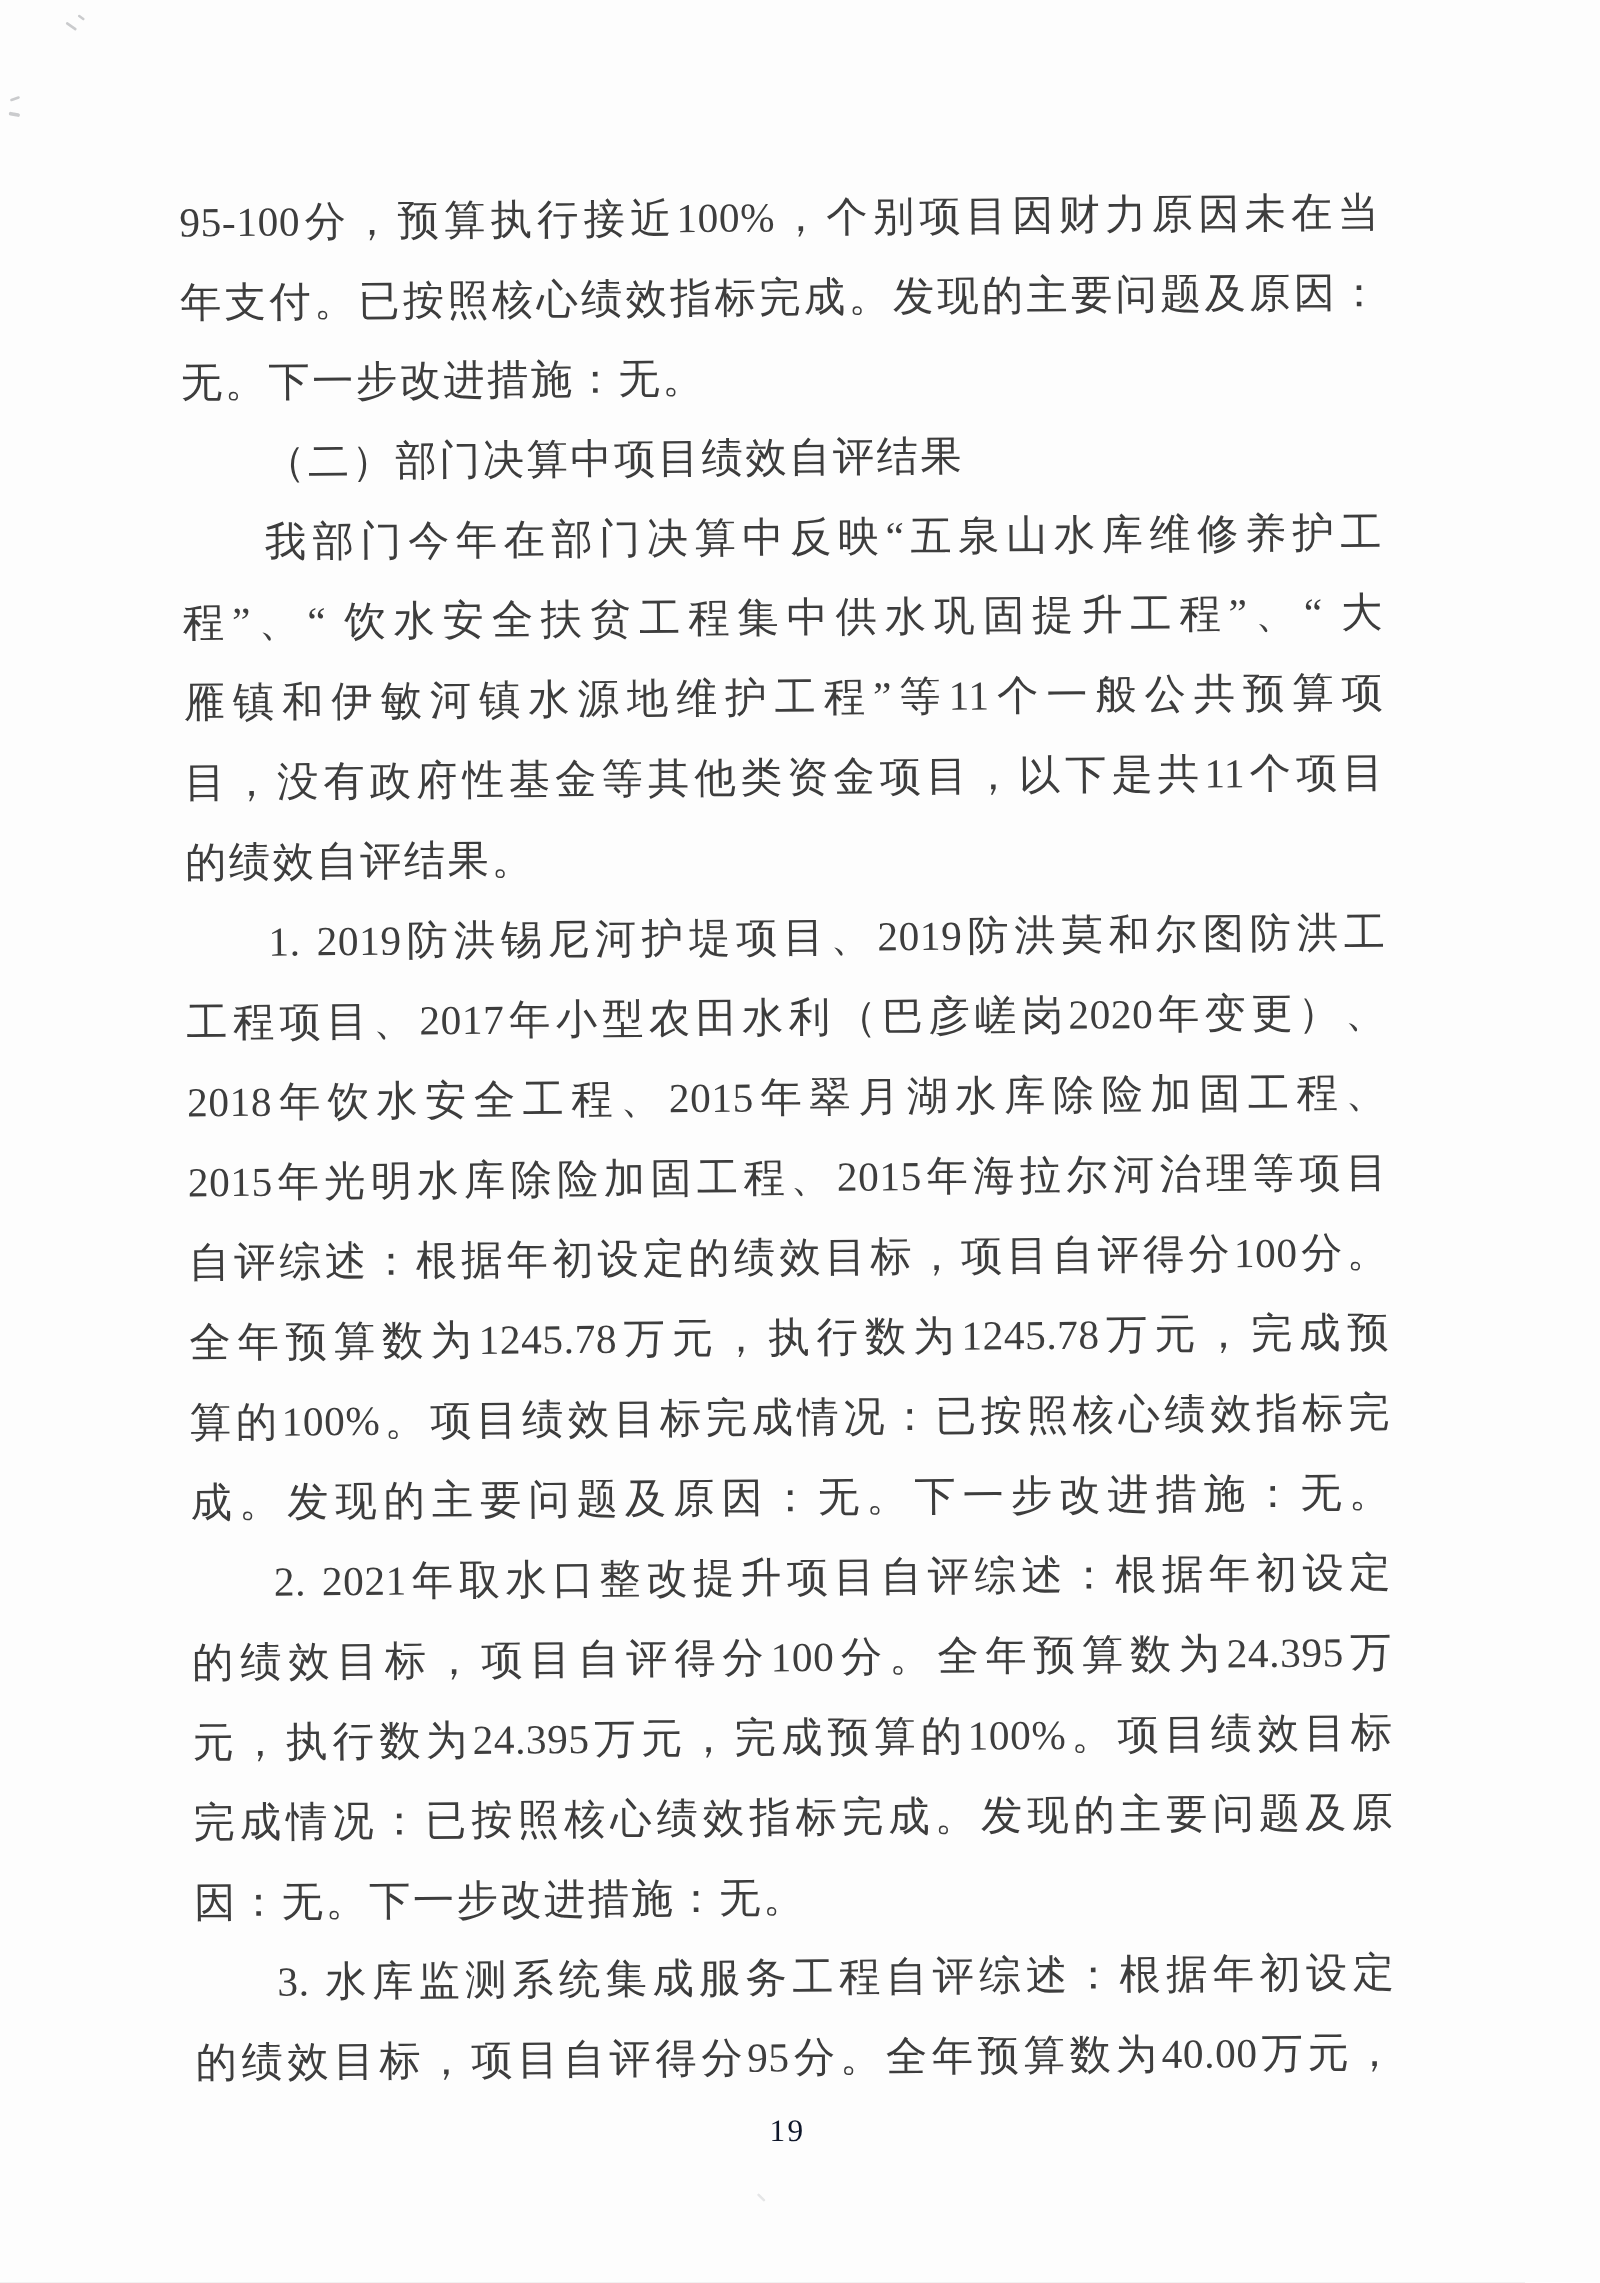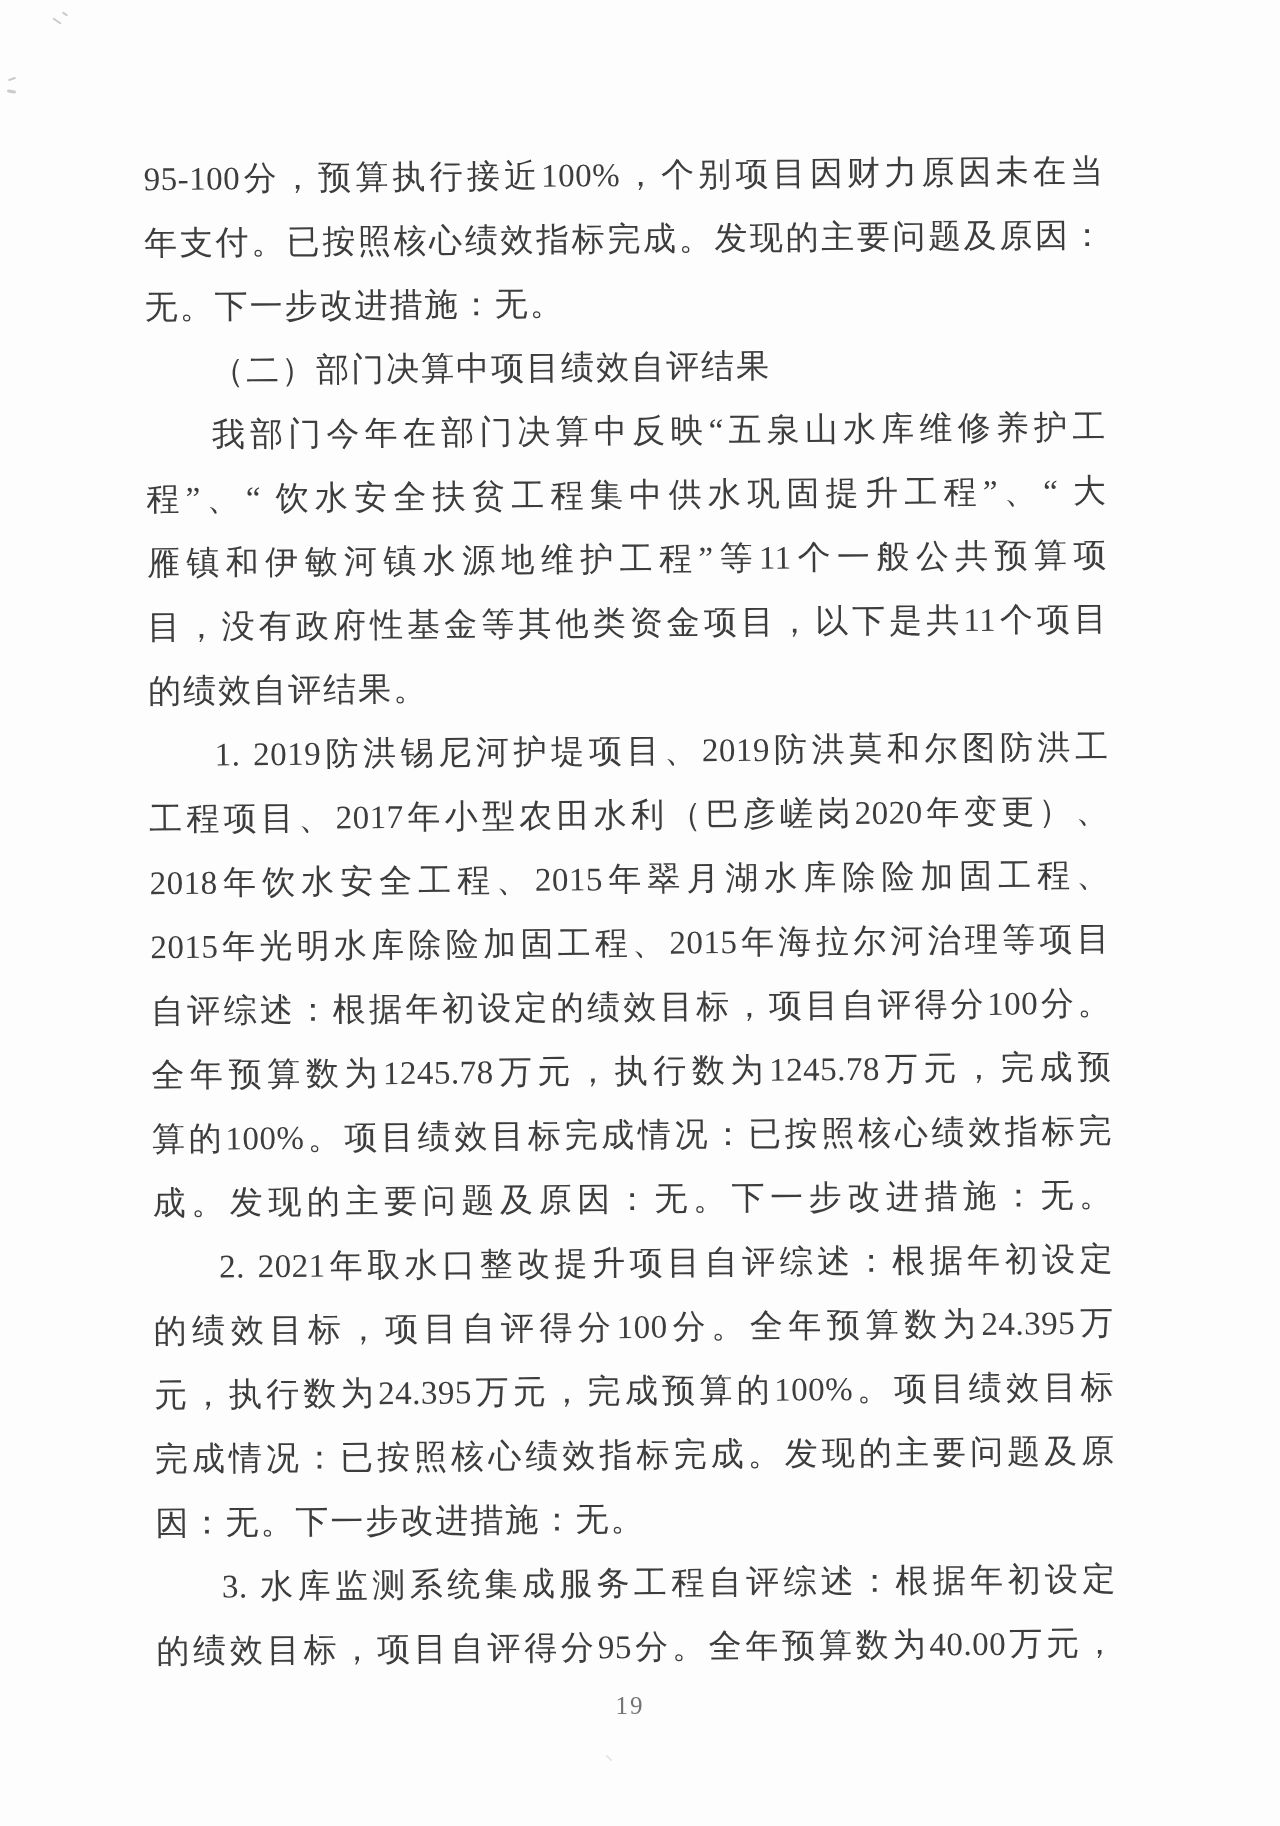--- a/index.html
+++ b/index.html
@@ -43,21 +43,21 @@
     text-indent: 66px;
   }
   .page-number {
     position: absolute;
     left: 150px;
     top: 1692px;
     width: 960px;
     text-align: center;
     font-size: 25px;
     letter-spacing: 2px;
-    color: #737373;
+    color: #0f172a;
   }
   .speck {
     position: absolute;
     background: #b8babc;
     opacity: 0.75;
     border-radius: 2px;
   }
   .speck.s1 { left: 52px; top: 20px; width: 10px; height: 2px; transform: rotate(35deg); }
   .speck.s2 { left: 62px; top: 13px; width: 6px;  height: 2px; transform: rotate(35deg); }
   .speck.s3 { left: 8px;  top: 78px; width: 8px;  height: 2px; transform: rotate(-20deg); }

